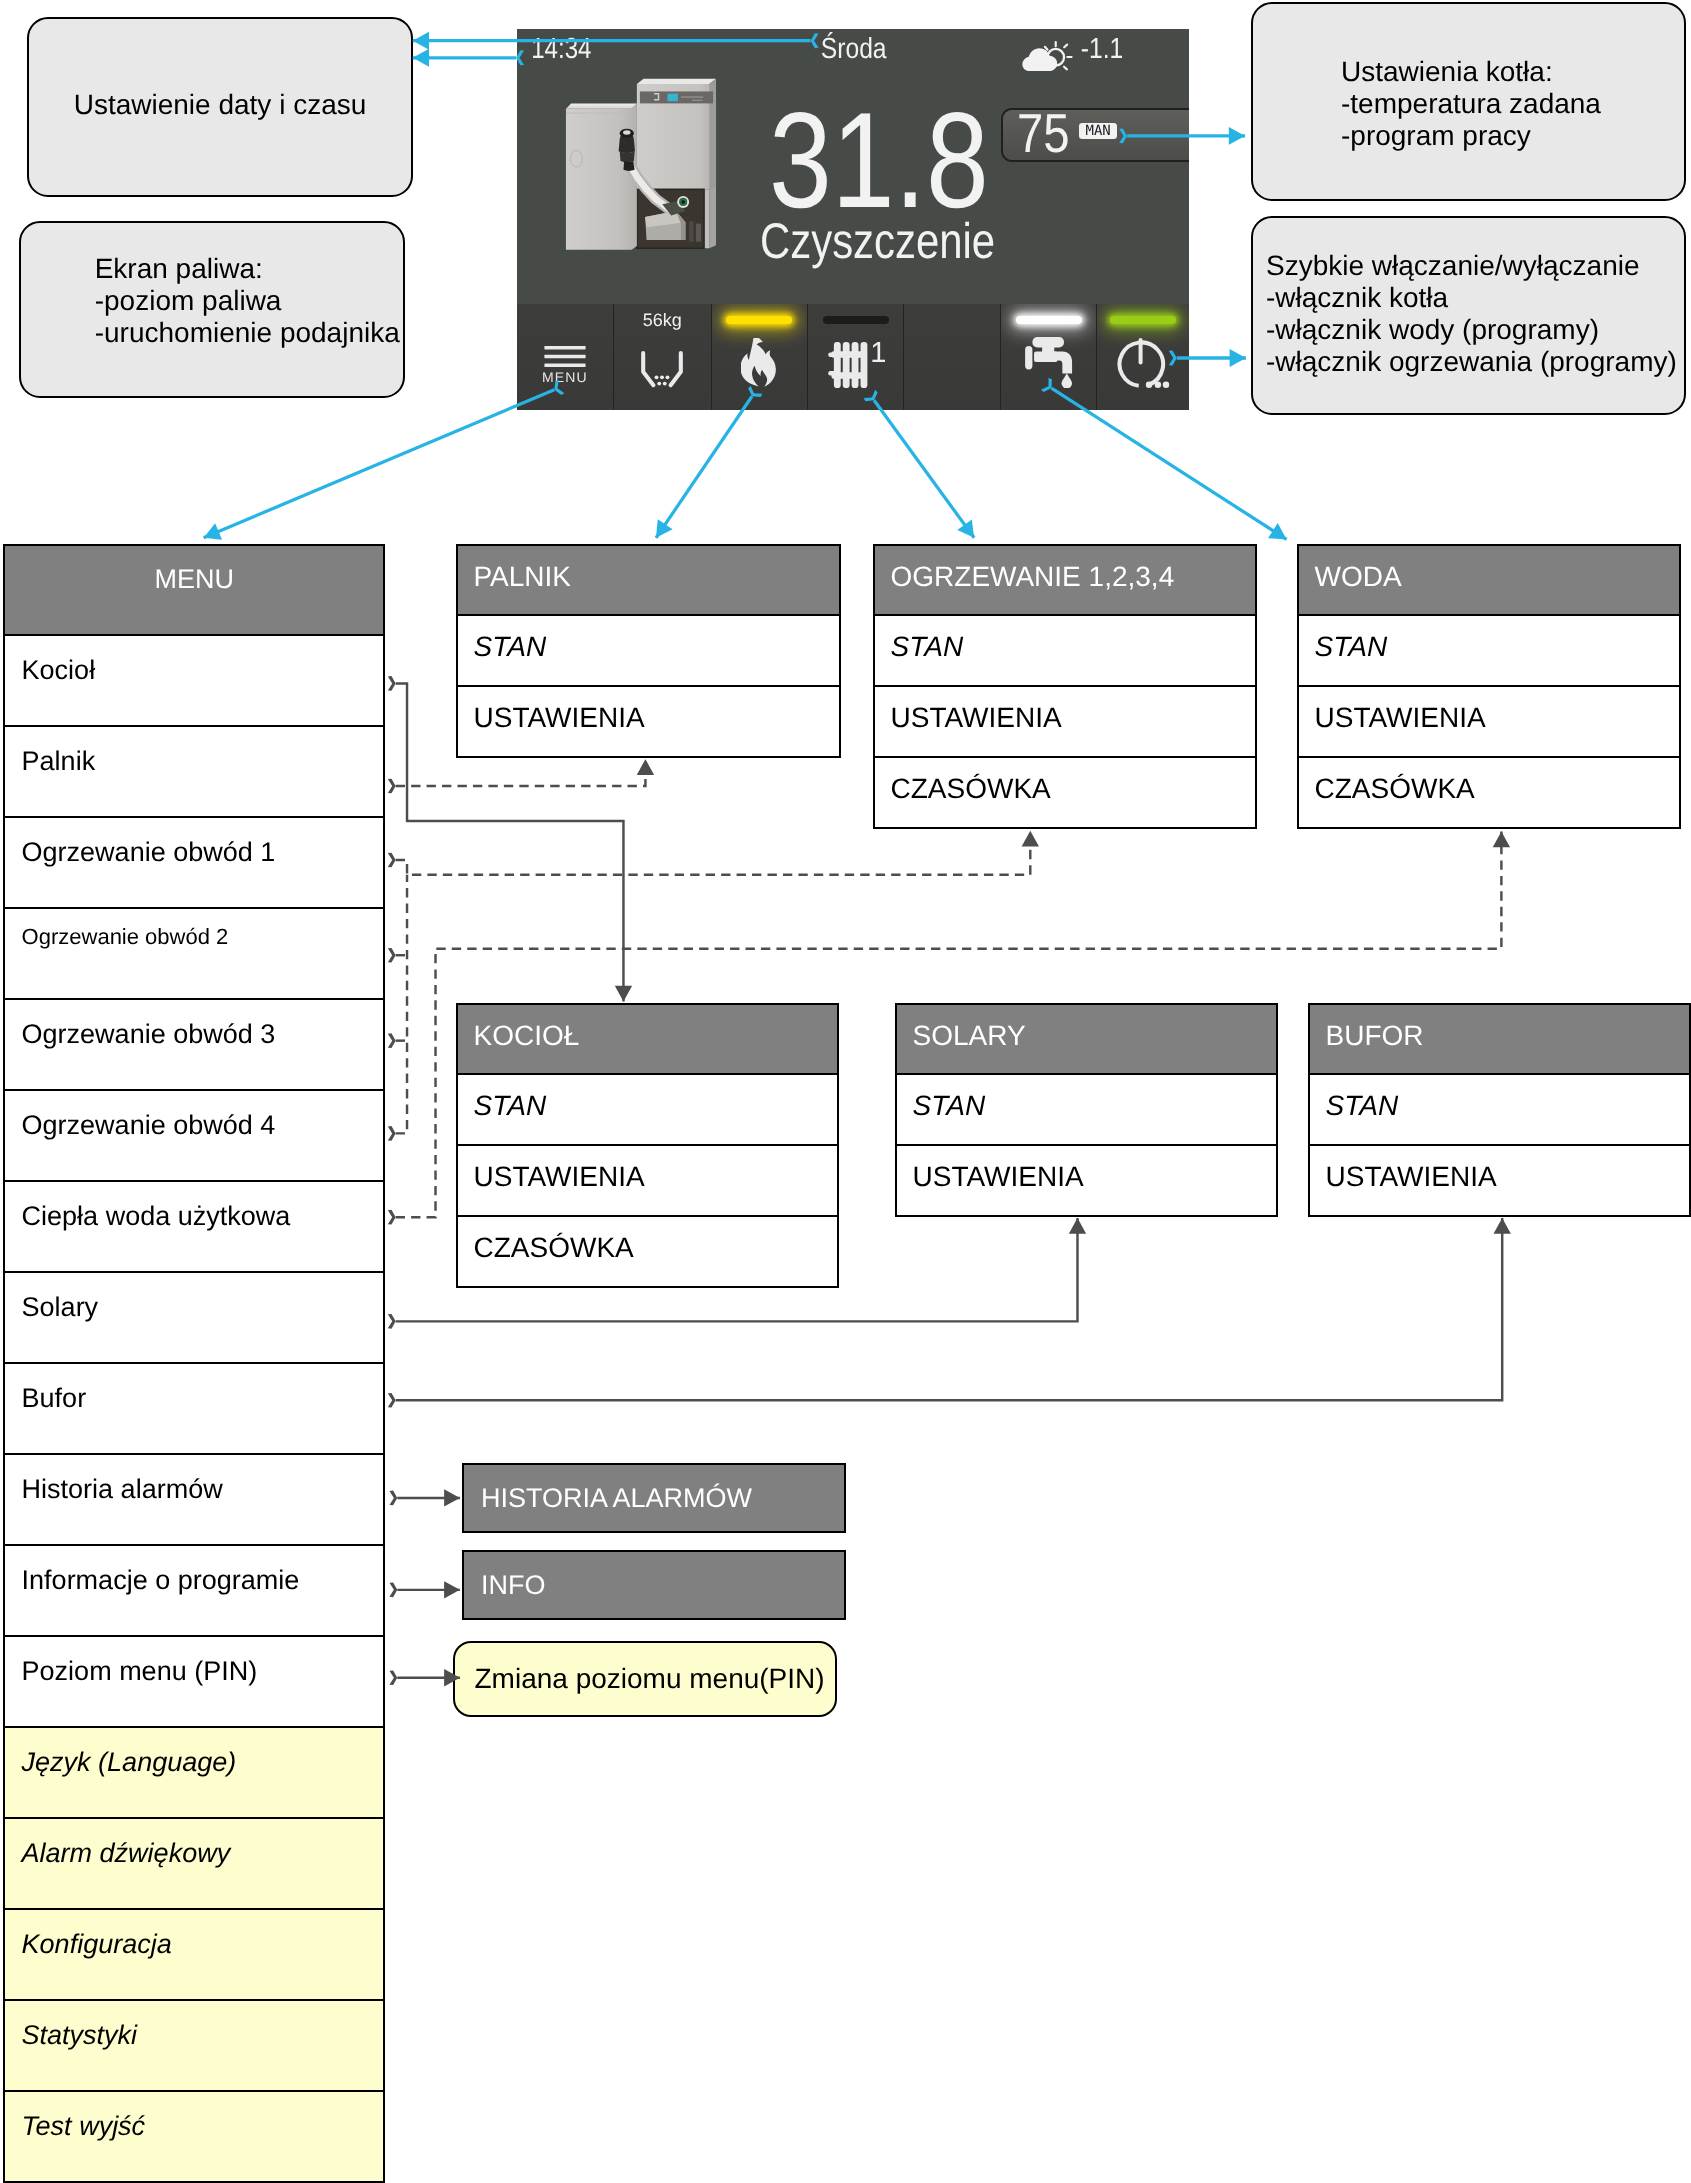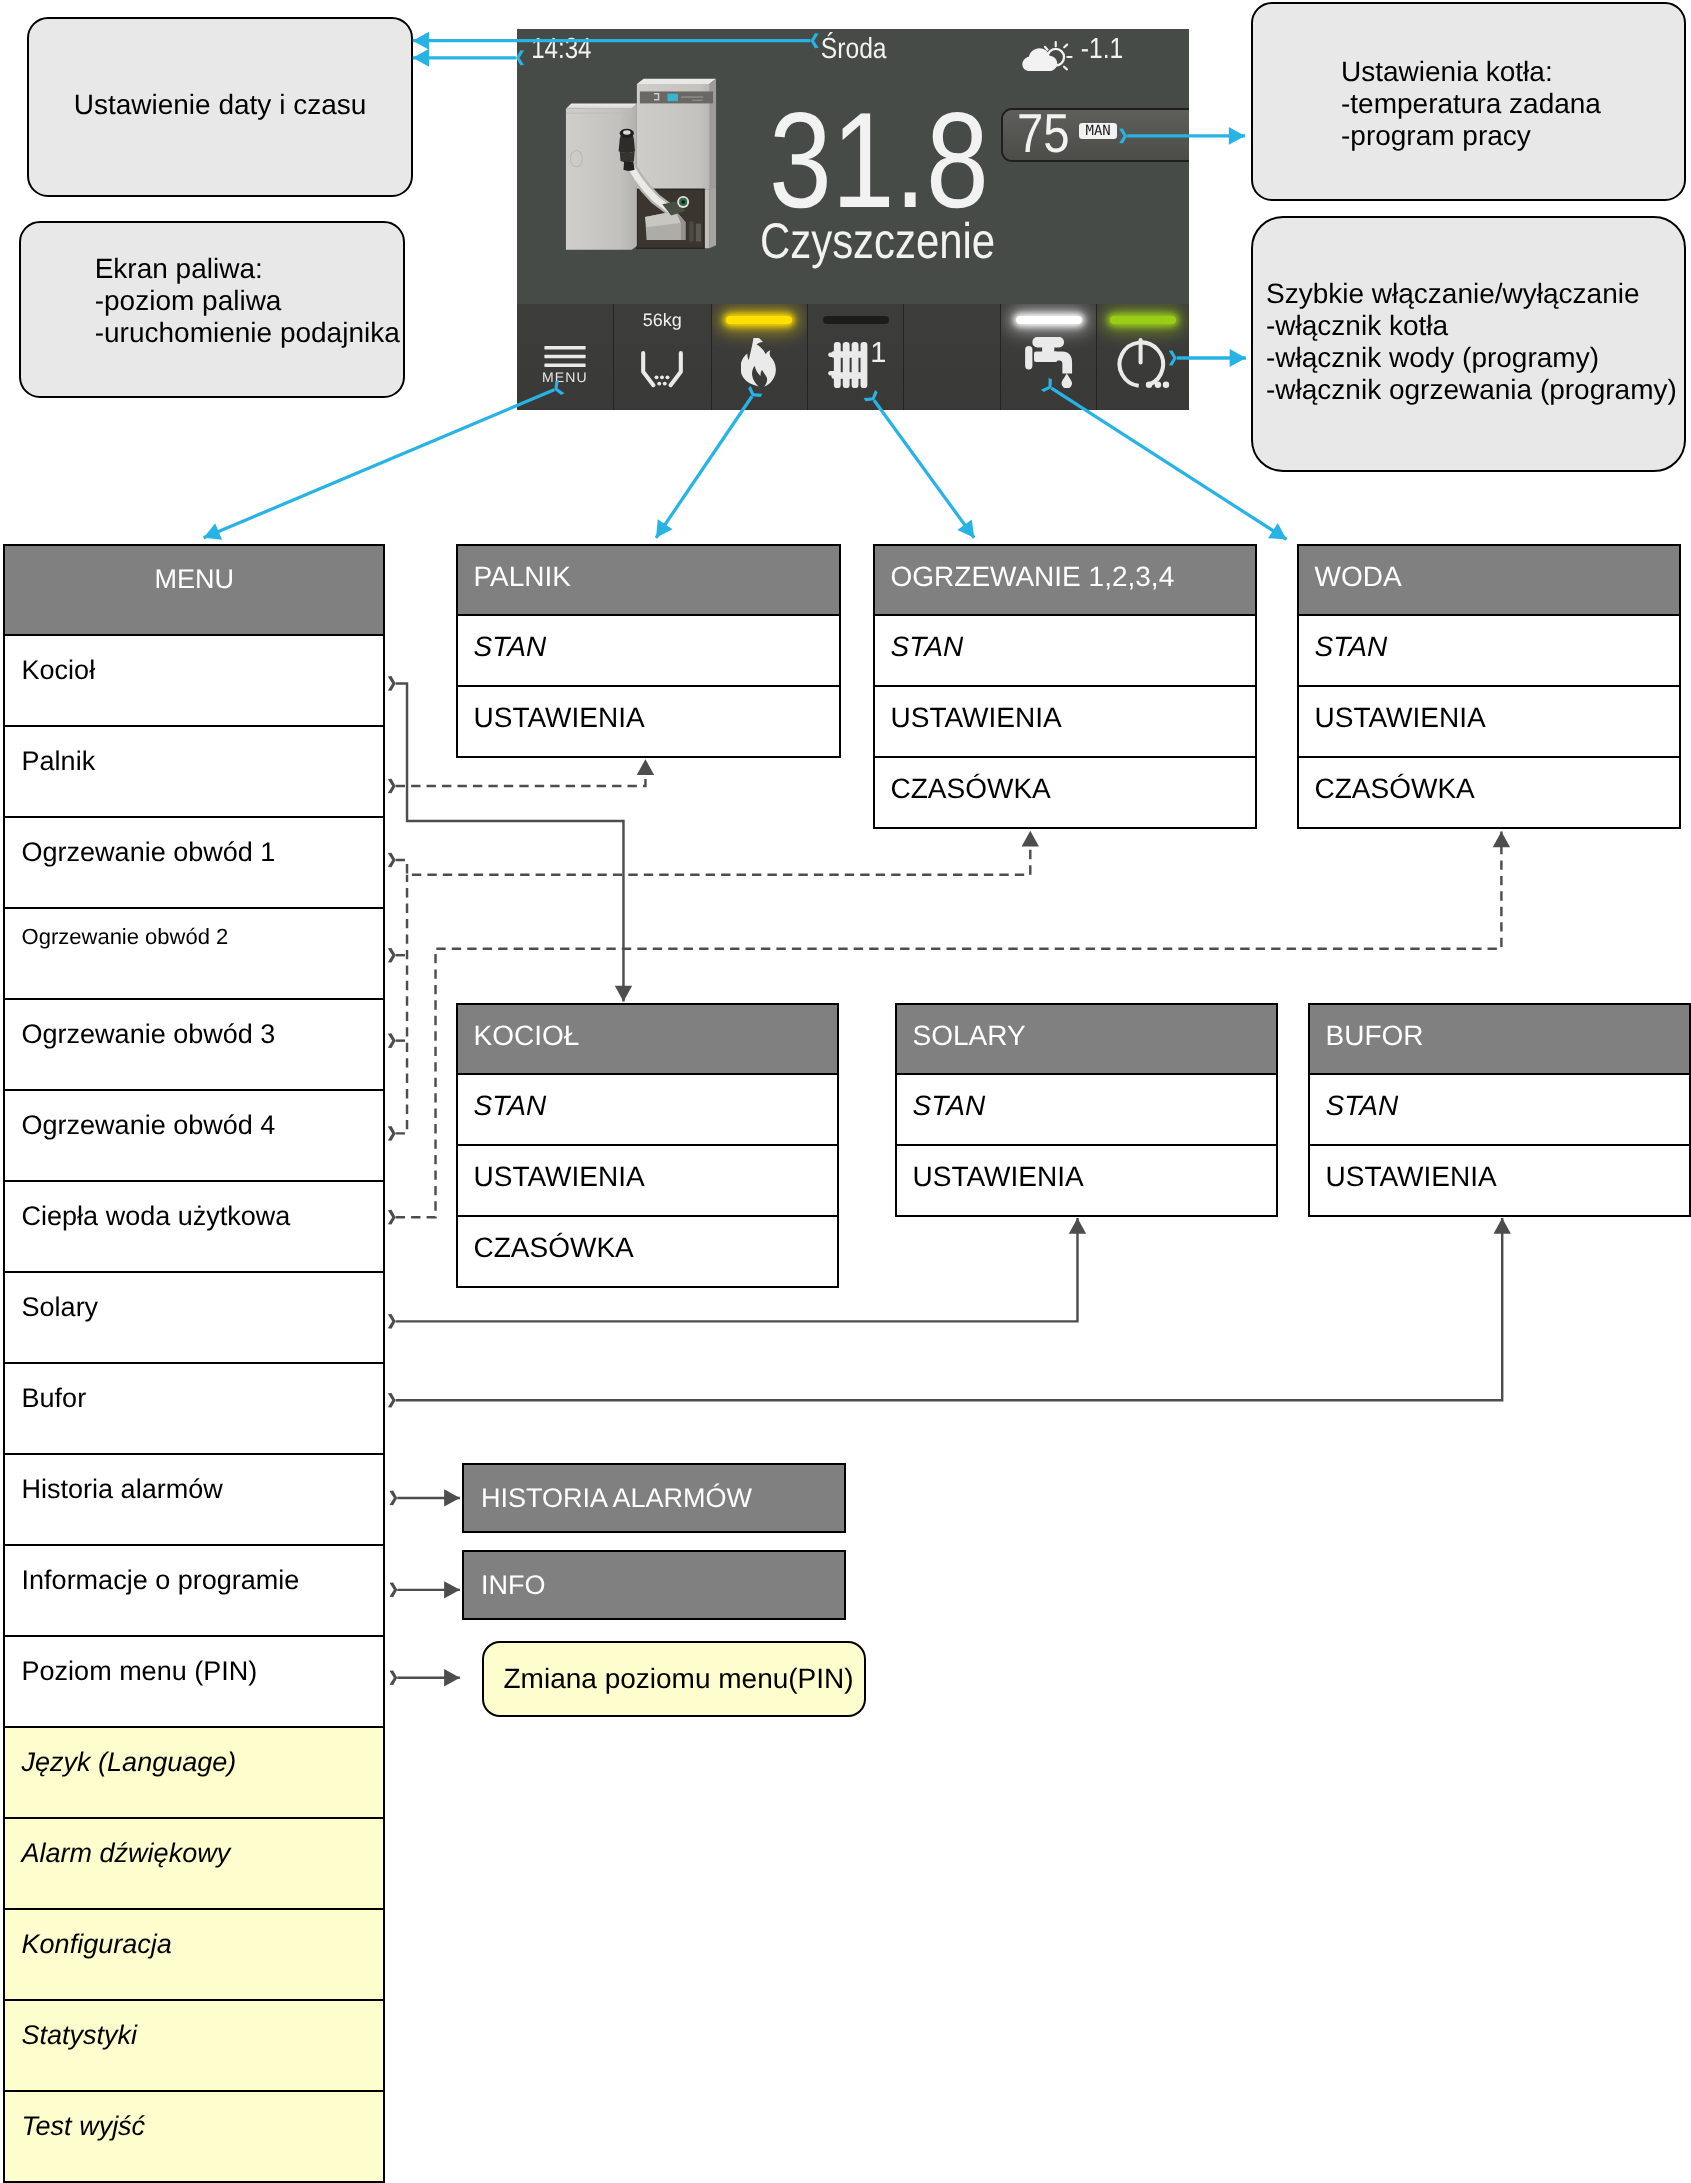--- a/index.html
+++ b/index.html
@@ -11,21 +11,21 @@
   .callout{position:absolute;background:#e8e8e8;border:2.4px solid #000;border-radius:21px;
            box-sizing:border-box;display:flex;align-items:center;}
   .callout .txt{font-size:28px;line-height:32px;color:#000;white-space:pre-line;width:100%;}
   .callout .txt.ctr{text-align:center;}
   #co0{left:27px;top:17px;width:386px;height:180px;}
   #co0 .txt{padding:0;padding-bottom:4.9px;}
   #co1{left:18.7px;top:221px;width:386px;height:177px;}
   #co1 .txt{padding-left:74px;padding-bottom:18px;}
   #co2{left:1251px;top:2.4px;width:435px;height:199px;}
   #co2 .txt{padding-left:88px;padding-top:4.9px;}
-  #co3{left:1251px;top:216px;width:435px;height:256px;border-radius:32px;}
+  #co3{left:1251px;top:216px;width:435px;height:199px;}
   #co3 .txt{padding-left:13px;padding-bottom:3.3px;}
   
   .tbl{position:absolute;box-sizing:border-box;border:2.4px solid #000;background:#fff;}
   .tbl .hd{background:#808080;color:#fff;box-sizing:border-box;display:flex;align-items:center;}
   .tbl .row{box-sizing:border-box;border-top:2.4px solid #000;display:flex;align-items:center;}
   #conn{position:absolute;left:0;top:0;overflow:visible;}
   
   #lcd{position:absolute;left:517px;top:29px;width:672px;height:381px;
        background:#474b47;overflow:hidden;color:#f2f2f2;}
   #lcd-top{position:absolute;left:0;top:0;width:100%;height:50px;}
@@ -399,21 +399,21 @@
         <div class="row" style="height: 71px; padding-left: 15.5px; font-size: 28px; padding-bottom: 6.5px;">
           <span>USTAWIENIA</span>
         </div>
       </div>
       <div style="position: absolute; left: 462px; top: 1463px; width: 384px; height: 70px; box-sizing: border-box; border: 2.4px solid rgb(0, 0, 0); display: flex; align-items: center; padding-left: 17px; font-size: 27px; background: rgb(128, 128, 128); color: rgb(255, 255, 255);">
         <span>HISTORIA ALARMÓW</span>
       </div>
       <div style="position: absolute; left: 462px; top: 1550px; width: 384px; height: 70px; box-sizing: border-box; border: 2.4px solid rgb(0, 0, 0); display: flex; align-items: center; padding-left: 17px; font-size: 27px; background: rgb(128, 128, 128); color: rgb(255, 255, 255);">
         <span>INFO</span>
       </div>
-      <div style="position: absolute; left: 482px; top: 1641px; width: 384px; height: 76px; box-sizing: border-box; border: 2.4px solid rgb(0, 0, 0); display: flex; align-items: center; padding-left: 19.5px; font-size: 28px; background: rgb(254, 253, 205); color: rgb(0, 0, 0); border-radius: 18px;">
+      <div style="position: absolute; left: 453px; top: 1641px; width: 384px; height: 76px; box-sizing: border-box; border: 2.4px solid rgb(0, 0, 0); display: flex; align-items: center; padding-left: 19.5px; font-size: 28px; background: rgb(254, 253, 205); color: rgb(0, 0, 0); border-radius: 18px;">
         <span>Zmiana poziomu menu(PIN)</span>
       </div>
     </div>
 
   <svg id="conn" width="1692" height="2183" viewBox="0 0 2079 2683">
     <defs>
 
       <g id="dart">
           <path d="M0,0 L-5.2,-9.2 L-9.8,-8.8 L-4.3,0 L-9.8,8.8 L-5.2,9.2 Z"></path>
         </g>

